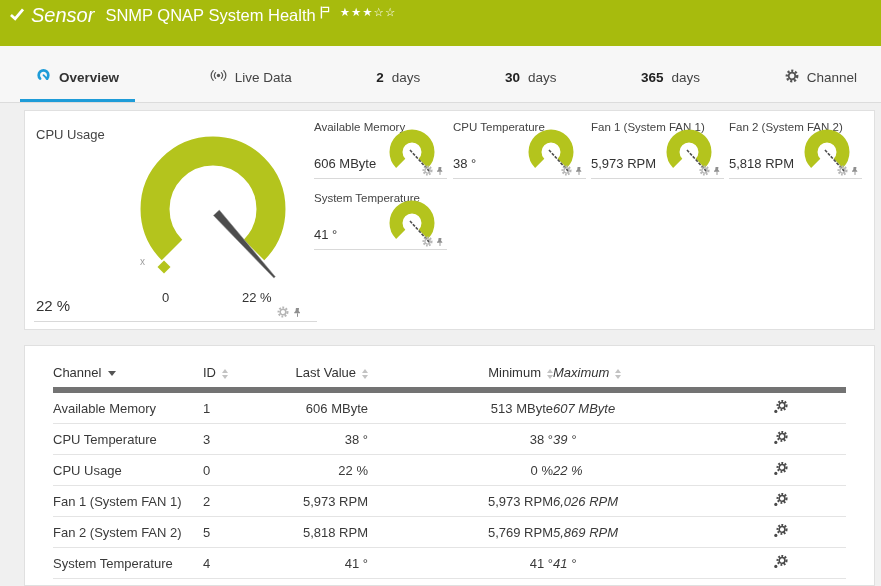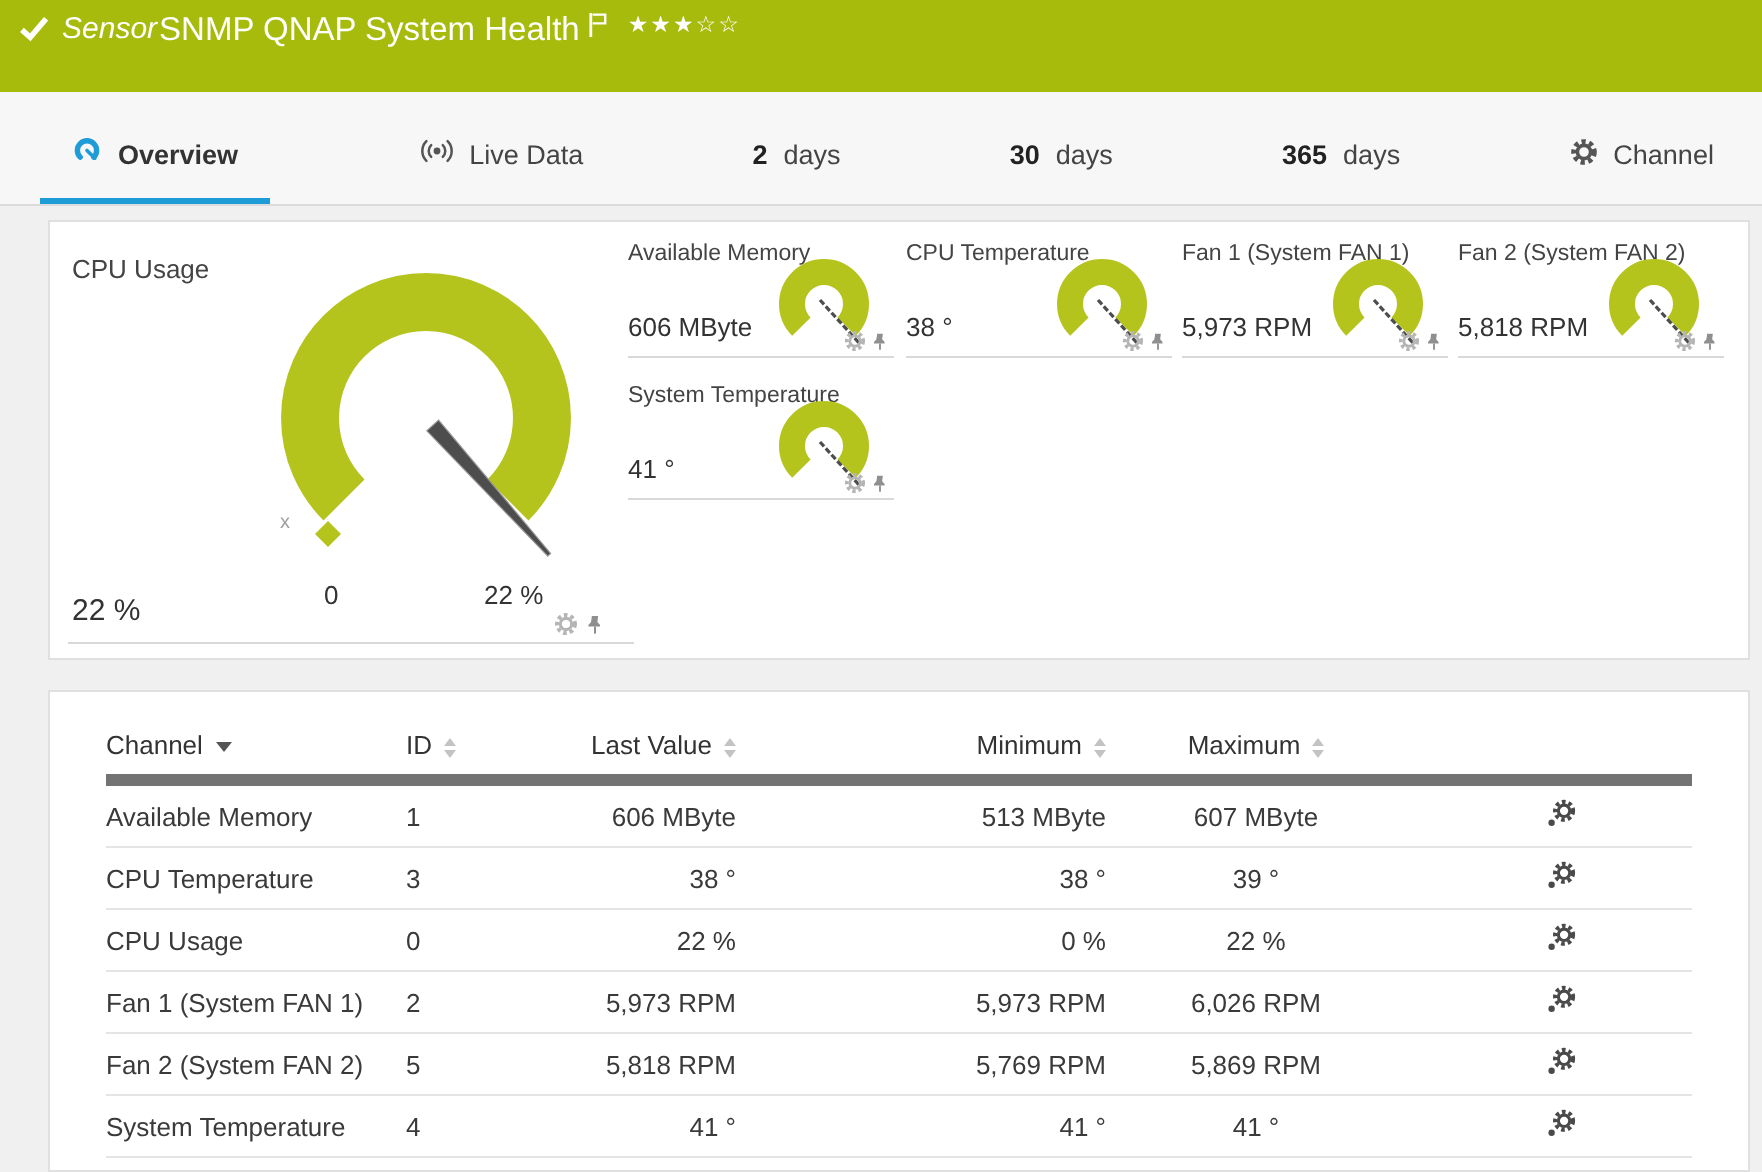--- a/index.html
+++ b/index.html
@@ -6,21 +6,21 @@
   body{
     width:881px;height:586px;position:relative;overflow:hidden;
     background:#f0f0f0;
     font-family:"Liberation Sans","DejaVu Sans",sans-serif;
     font-size:13px;color:#333;
   }
   
   .header{position:absolute;top:0;left:0;width:881px;height:46px;background:#a7bb0d;color:#fff;}
   .check{position:absolute;left:9px;top:8px;}
   .hline1{position:absolute;left:31px;top:4px;display:flex;align-items:flex-start;}
-  .sensor-type{font-style:italic;font-size:15px;line-height:22px;margin-right:1px;}
+  .sensor-type{font-style:italic;font-size:20px;line-height:22px;margin-right:11px;}
   .sensor-title{font-size:16.5px;line-height:22px;}
   .flag{margin:2px 0 0 4px;}
   .stars{font-family:"DejaVu Sans",sans-serif;font-size:11.5px;letter-spacing:1px;margin:1px 0 0 10px;cursor:pointer;}
   .status-ok{position:absolute;left:47px;top:24px;font-size:11px;font-weight:700;margin-top:36px;}
   
   .tabbar{position:absolute;top:46px;left:0;width:881px;height:57px;background:#f7f7f7;
     border-bottom:1px solid #dcdcdc;display:flex;align-items:flex-end;
     justify-content:space-between;padding:0 14px 0 20px;box-sizing:border-box;}
   .tab{display:flex;align-items:center;gap:8px;height:44px;border-bottom:3px solid transparent;
     font-size:13.5px;color:#444;cursor:pointer;padding:0 10px;white-space:nowrap;}
@@ -50,21 +50,21 @@
   
   table{width:100%;border-collapse:collapse;font-size:13px;table-layout:fixed;}
   th{font-weight:400;color:#333;text-align:left;padding:9px 0 7px;cursor:pointer;white-space:nowrap;}
   td{padding:6px 0;color:#3a3a3a;white-space:nowrap;}
   thead th{border-bottom:6px solid #737373;}
   tbody td{border-bottom:1px solid #e4e4e4;}
   .col-channel{width:150px;}
   .col-id{width:85px;}
   .col-last{width:80px;text-align:right;}
   .col-min{width:185px;text-align:right;}
-  .col-max{width:150px;text-align:center;}
+  .col-max{width:150px;text-align:left;font-style:italic;}
   .col-edit{width:auto;padding-left:70px;text-align:left;}
   .sort-desc{display:inline-block;width:0;height:0;border-left:4px solid transparent;
     border-right:4px solid transparent;border-top:5px solid #555;margin-left:7px;vertical-align:middle;}
   .sort-both{display:inline-flex;flex-direction:column;gap:2px;margin-left:6px;vertical-align:middle;}
   .sort-both i{display:block;width:0;height:0;border-left:3.5px solid transparent;border-right:3.5px solid transparent;}
   .sort-both i.up{border-bottom:4px solid #c3c3c3;}
   .sort-both i.down{border-top:4px solid #c3c3c3;}
   .edit-icon{color:#4a4a4a;cursor:pointer;}
 </style>
 </head>

